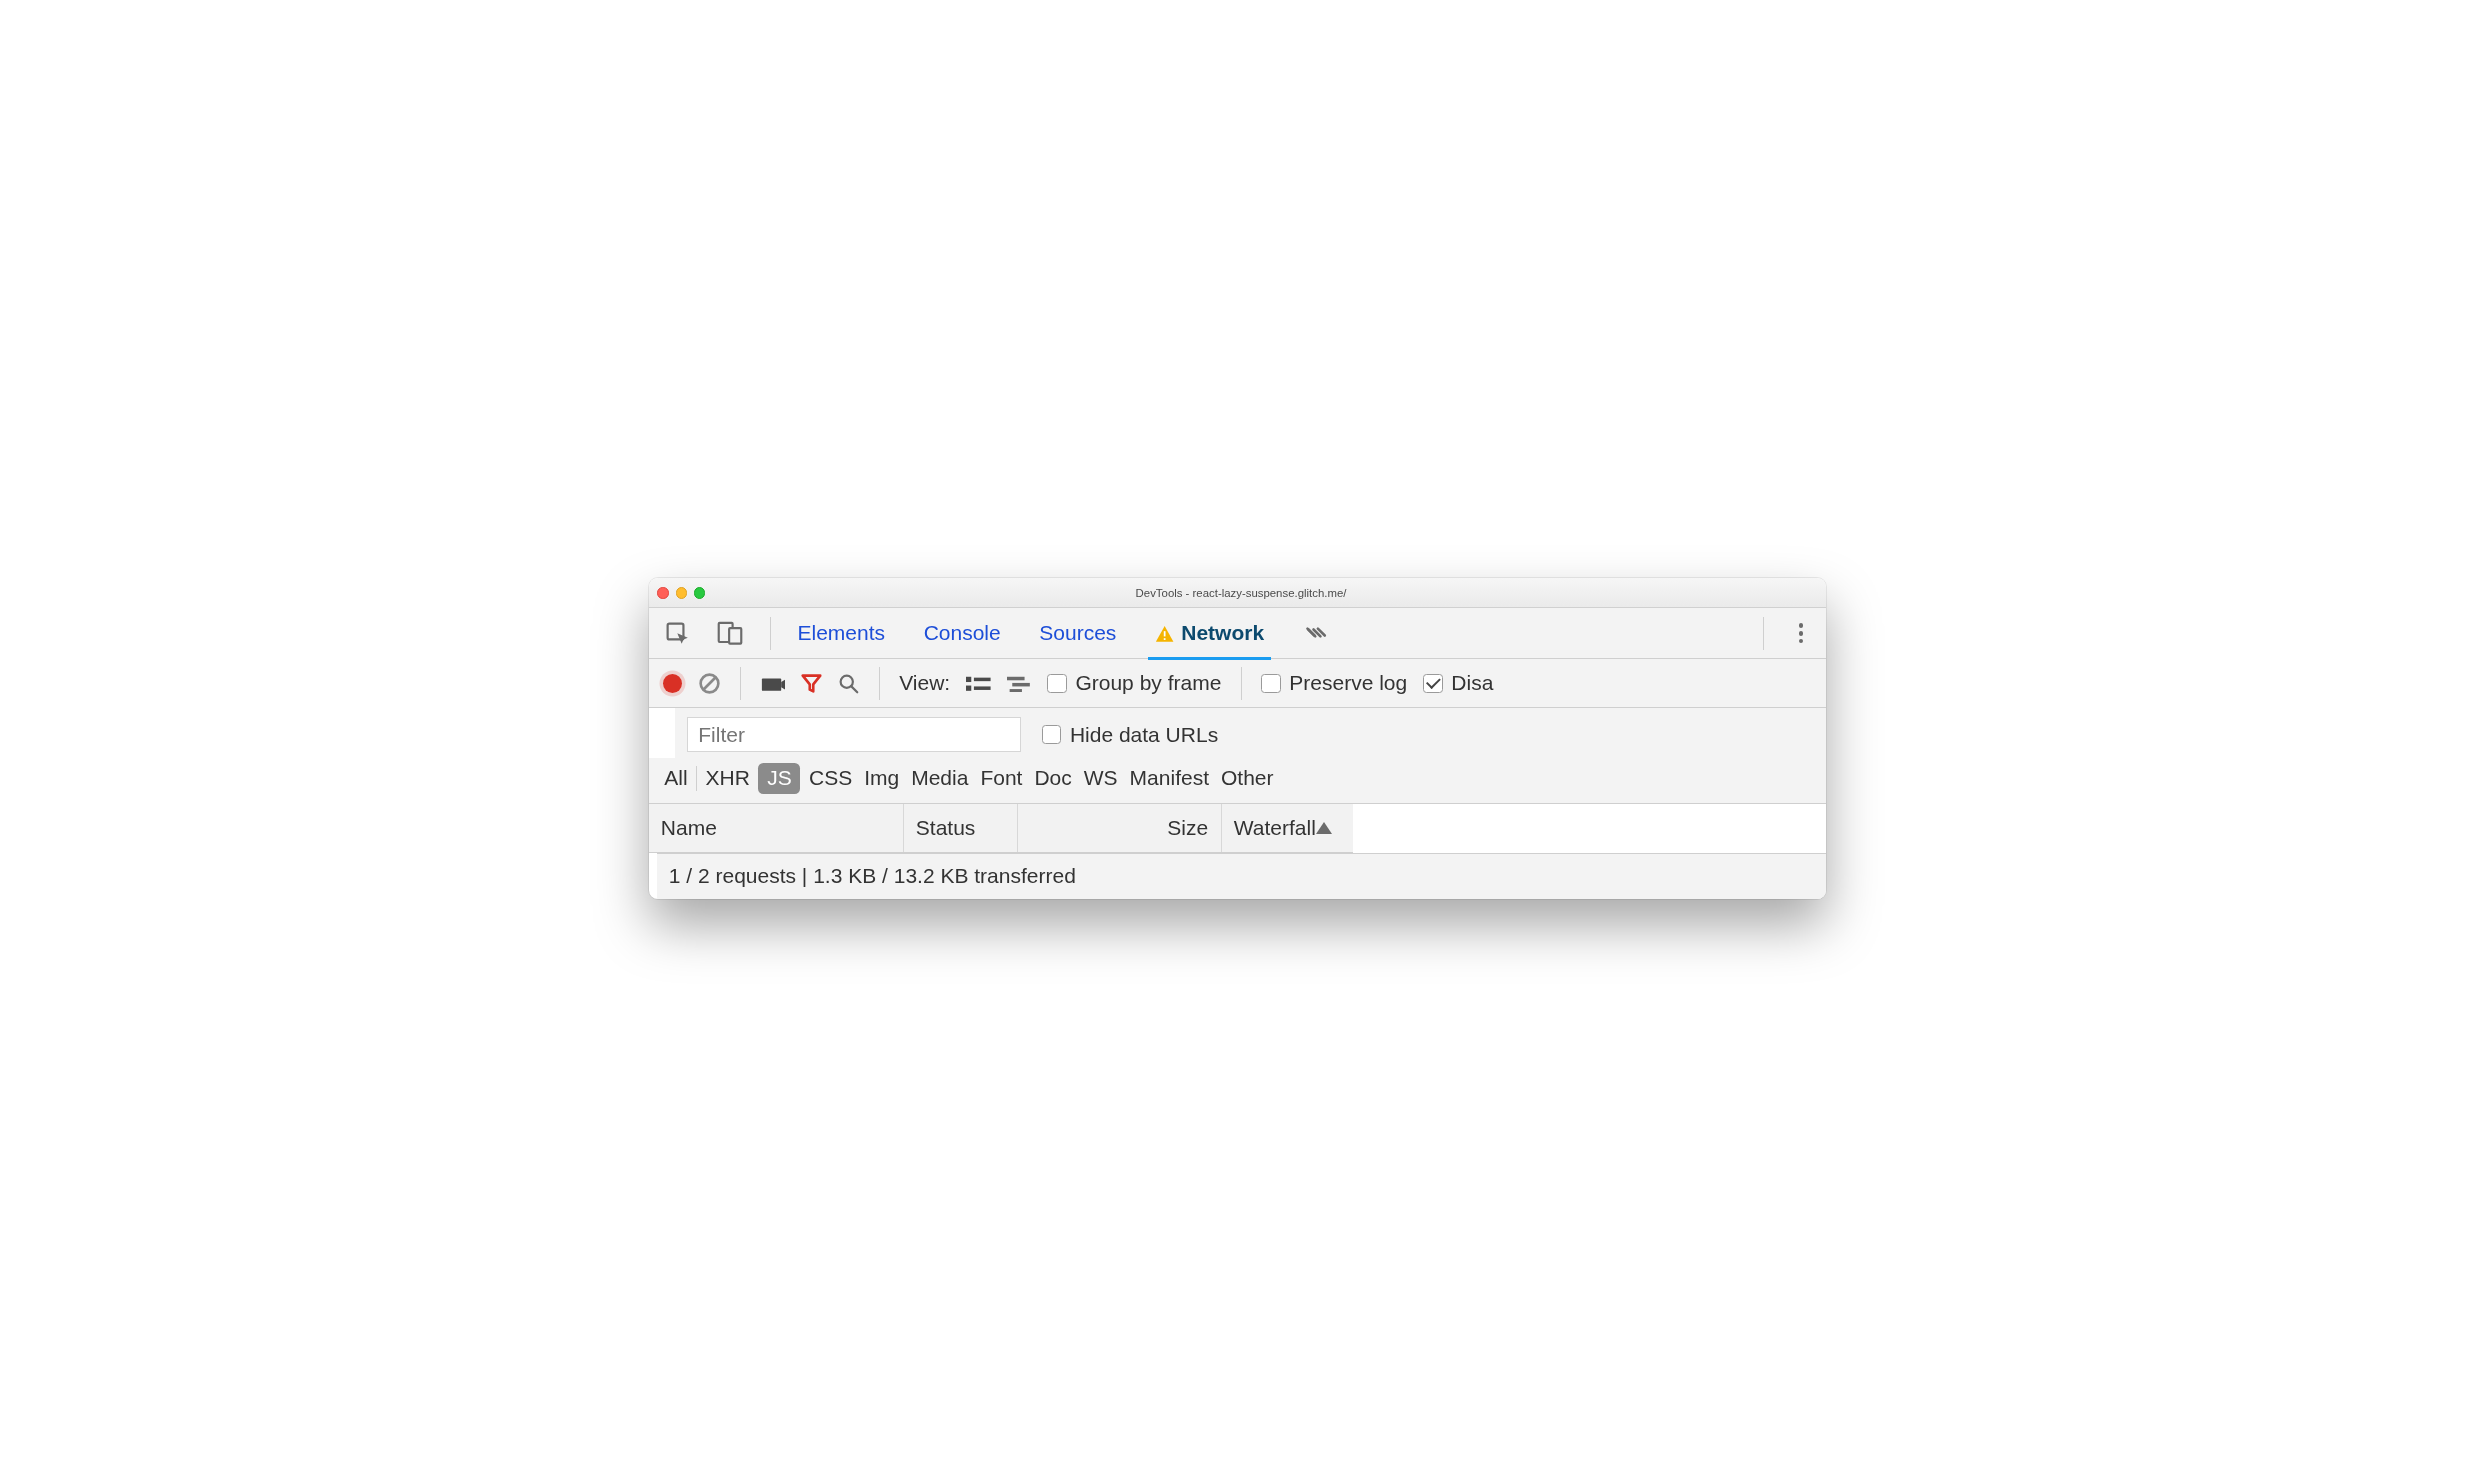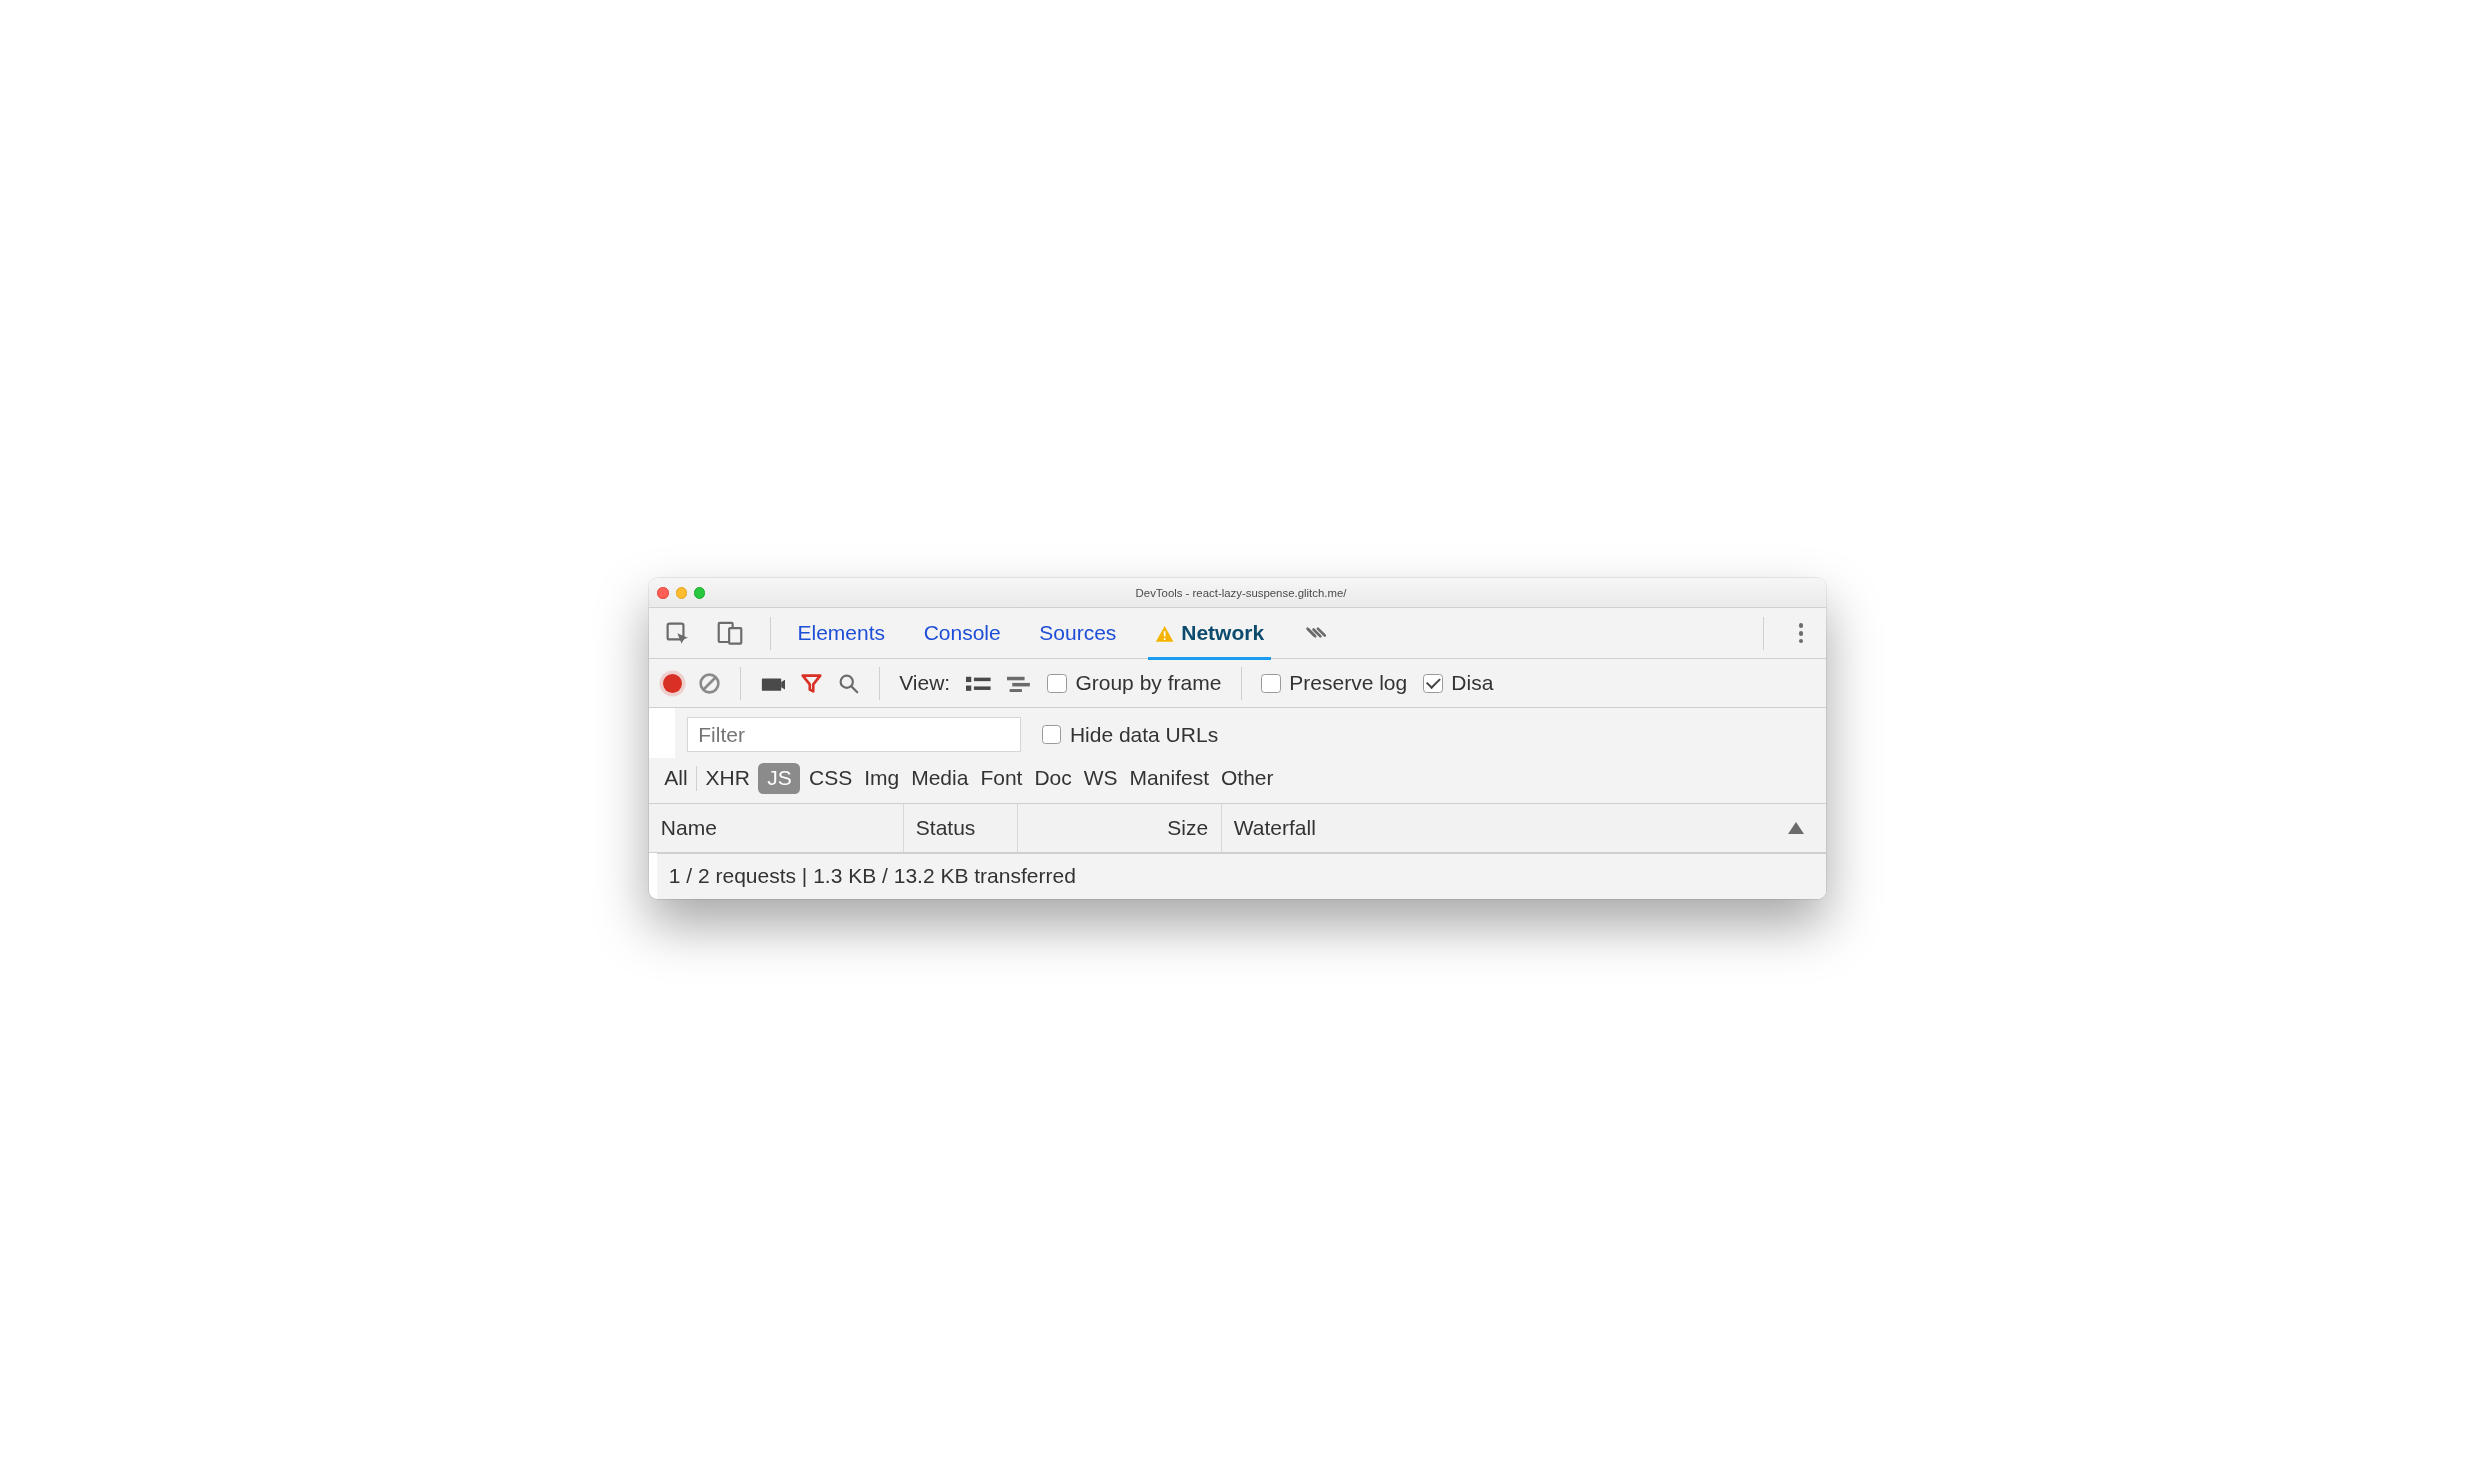--- a/index.html
+++ b/index.html
@@ -93,21 +93,21 @@
     background:#f3f3f3; border-bottom:0.9px solid #cfcfcf;
     font-size:21px; color:#333;
   }
   .vline{ width:0.9px; height:24.6px; background:#cfcfcf; }
   .chip{ cursor:pointer; padding:1.8px 3.5px;}
   .chip.active{
     background:#8b8b8b; color:#fff; border-radius:5.3px; padding:3.5px 8.8px;
   }
 
   
-  .table{ display:flex; flex-direction:column;gap:20px; }
+  .table{ display:flex; flex-direction:row;gap:20px; }
   .thead,.trow{ display:flex; }
   .thead{
     background:#f2f2f2; border-bottom:0.9px solid #cfcfcf; height:49px; align-items:center;
     color:#333;
   }
   .th,.td{ padding:0 12.3px; display:flex; align-items:center; height:100%; }
   .col-name{ width:255px; border-right:0.9px solid #d8d8d8;}
   .col-status{ width:114px; border-right:0.9px solid #d8d8d8;}
   .col-size{ width:204px; border-right:0.9px solid #d8d8d8; justify-content:flex-end;}
   .col-wf{ flex:1; position:relative;}

